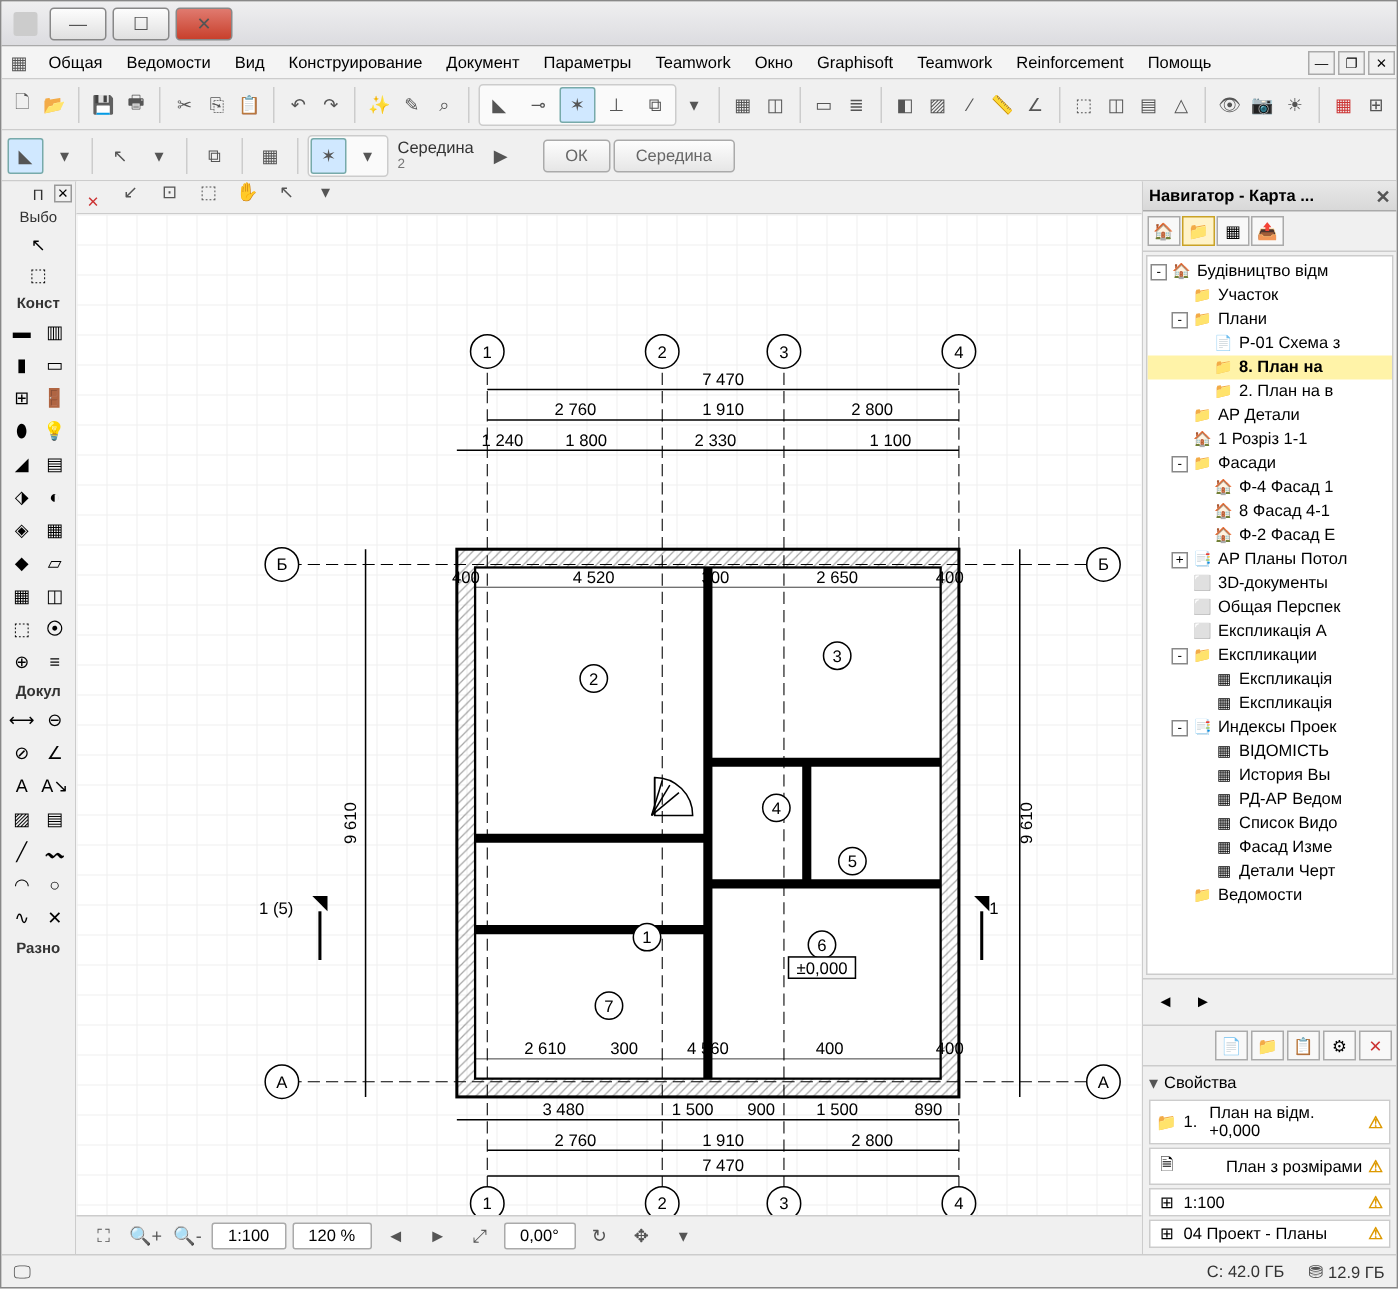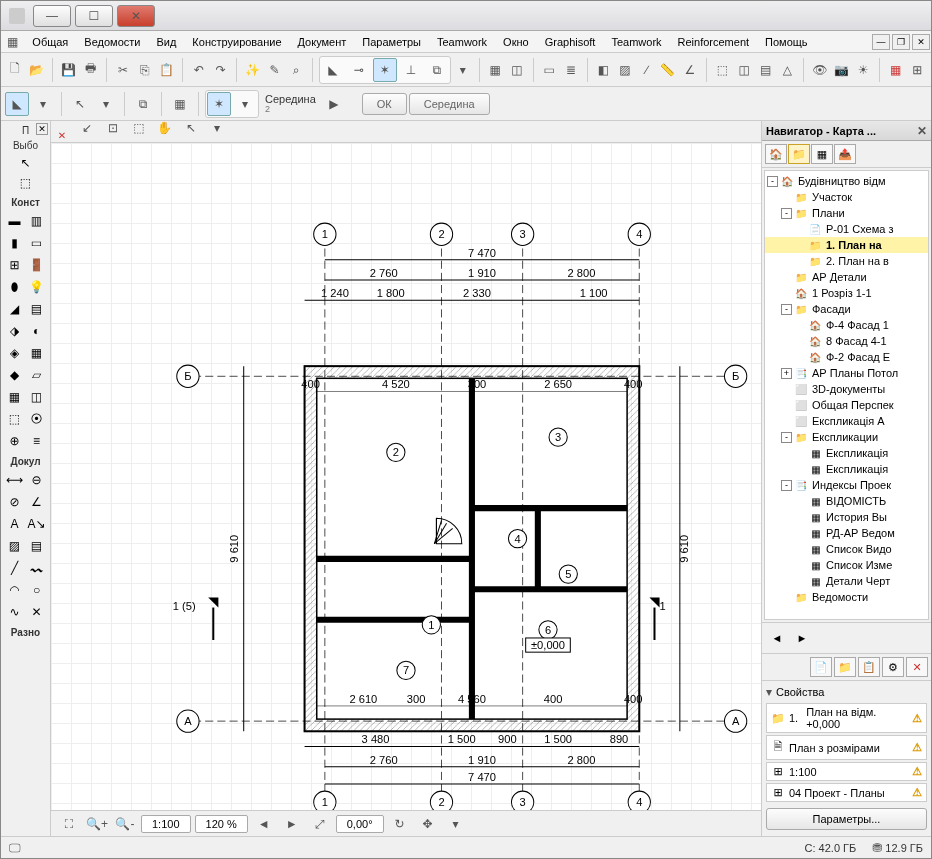--- a/index.html
+++ b/index.html
@@ -610,21 +610,21 @@
         <div class="tree-item">
           <span class="tree-indent" style="width: 28px;"></span>
           <span class="tree-expander blank"></span>
           <span class="tree-icon">📄</span>
           <span>P-01 Схема з</span>
         </div>
         <div class="tree-item selected">
           <span class="tree-indent" style="width: 28px;"></span>
           <span class="tree-expander blank"></span>
           <span class="tree-icon">📁</span>
-          <span>1. План на</span>
+          <span>8. План на</span>
         </div>
         <div class="tree-item">
           <span class="tree-indent" style="width: 28px;"></span>
           <span class="tree-expander blank"></span>
           <span class="tree-icon">📁</span>
           <span>2. План на в</span>
         </div>
         <div class="tree-item">
           <span class="tree-indent" style="width: 14px;"></span>
           <span class="tree-expander blank"></span>
@@ -730,21 +730,21 @@
         <div class="tree-item">
           <span class="tree-indent" style="width: 28px;"></span>
           <span class="tree-expander blank"></span>
           <span class="tree-icon">▦</span>
           <span>Список Видо</span>
         </div>
         <div class="tree-item">
           <span class="tree-indent" style="width: 28px;"></span>
           <span class="tree-expander blank"></span>
           <span class="tree-icon">▦</span>
-          <span>Список Изме</span>
+          <span>Фасад Изме</span>
         </div>
         <div class="tree-item">
           <span class="tree-indent" style="width: 28px;"></span>
           <span class="tree-expander blank"></span>
           <span class="tree-icon">▦</span>
           <span>Детали Черт</span>
         </div>
         <div class="tree-item">
           <span class="tree-indent" style="width: 14px;"></span>
           <span class="tree-expander blank"></span>
@@ -771,35 +771,34 @@
       </div>
       <div id="props-rows">
           <div class="prop-row">
             <span class="prop-icon">📁</span>
             <span style="margin-right: 4px;">1.</span>
             <span style="flex: 1 1 0%;">План на відм. +0,000</span>
             <span class="warn-icon">⚠</span>
           </div>
           <div class="prop-row">
             <span class="prop-icon">🗎</span>
-            <span style="flex: 1 1 0%;">План з розмірами</span>
+            <span style="flex: 1 1 0%; text-align: right;">План з розмірами</span>
             <span class="warn-icon">⚠</span>
           </div>
           <div class="prop-row">
             <span class="prop-icon">⊞</span>
             <span style="flex: 1 1 0%;">1:100</span>
             <span class="warn-icon">⚠</span>
           </div>
           <div class="prop-row">
             <span class="prop-icon">⊞</span>
             <span style="flex: 1 1 0%;">04 Проект - Планы</span>
             <span class="warn-icon">⚠</span>
           </div>
         </div>
-      <button class="param-btn">Параметры...</button>
     </div>
   </div>
 </div>
 
 <div class="statusbar">
   <span class="glyph">🖵</span>
   <div class="spacer"></div>
   <span><span>C:</span> <span>42.0 ГБ</span></span>
   <span><span class="glyph">⛃</span> <span>12.9 ГБ</span></span>
 </div>

